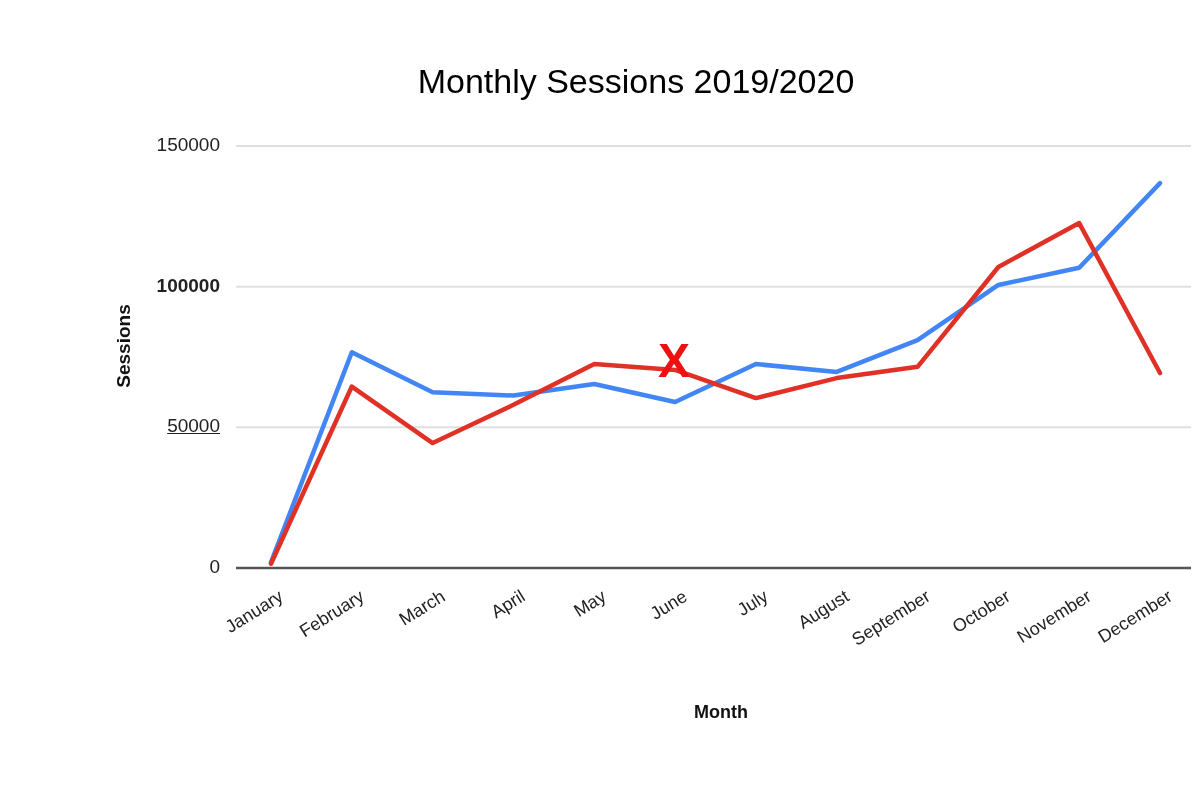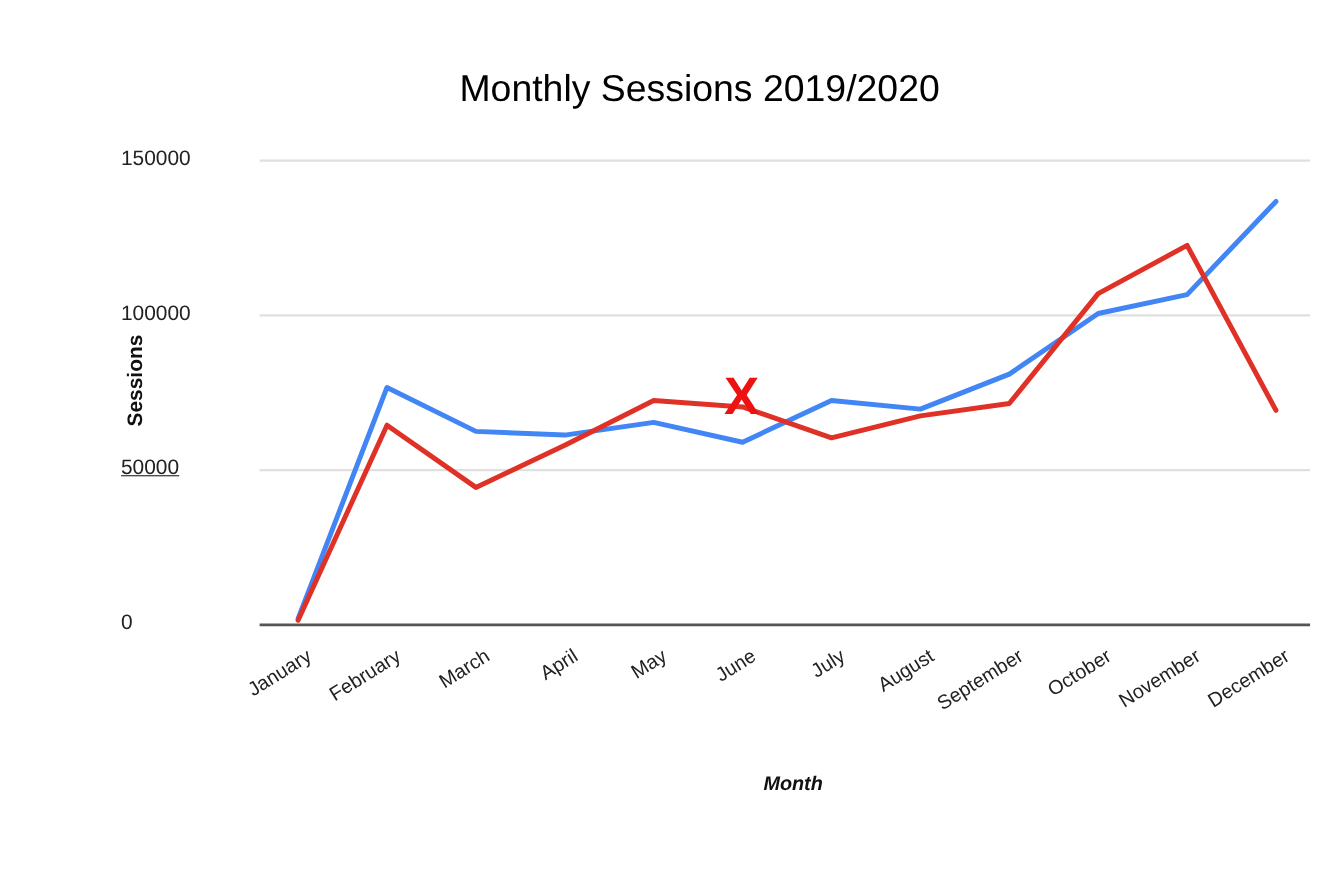--- a/index.html
+++ b/index.html
@@ -31,21 +31,21 @@
     color: #000000;
     letter-spacing: 0px;
   }
   #plot-svg {
     position: absolute;
     left: 0;
     top: 0;
   }
   .ytick-label {
     position: absolute;
-    text-align: left;
+    text-align: right;
     font-size: 19px;
     color: #222222;
     width: 110px;
   }
   .xtick-label {
     position: absolute;
     font-size: 18px;
     color: #222222;
     white-space: nowrap;
     transform-origin: right top;
@@ -66,21 +66,20 @@
   }
   #x-axis-title {
     position: absolute;
     left: 540px;
     top: 702px;
     width: 290px;
     text-align: center;
     font-size: 18px;
     font-weight: 700;
     color: #111111;
-    font-style: italic;
   }
   #x-marker {
     position: absolute;
     font-size: 48px;
     font-weight: 700;
     line-height: 1;
     color: #ee1111;
     font-family: "Liberation Sans", sans-serif;
   }
 </style>
@@ -101,21 +100,21 @@
     <g id="axis-lines"></g>
     <g id="series-lines">
         <polyline points="235,562.3733333333333 315.8181818181818,352.21733333333333 396.6363636363636,392.16666666666663 477.45454545454544,395.54266666666666 558.2727272727273,384.00800000000004 639.090909090909,402.0133333333333 719.9090909090909,364.0333333333333 800.7272727272727,371.91066666666666 881.5454545454545,340.12 962.3636363636363,284.97866666666664 1043.181818181818,267.81733333333335 1124,183.13600000000002" fill="none" stroke="#4285f4" stroke-width="4.5" stroke-linejoin="round" stroke-linecap="round"></polyline>
         <polyline points="235,563.78 315.8181818181818,386.53999999999996 396.6363636363636,443.08799999999997 477.45454545454544,404.82666666666665 558.2727272727273,364.0333333333333 639.090909090909,369.9413333333333 719.9090909090909,398.07466666666664 800.7272727272727,378.1 881.5454545454545,366.8466666666667 962.3636363636363,266.97333333333336 1043.181818181818,223.08533333333332 1124,373.036" fill="none" stroke="#e03127" stroke-width="4.5" stroke-linejoin="round" stroke-linecap="round"></polyline>
       </g>
   </svg>
 
   <div id="ytick-labels">
       <div class="ytick-label" style="left: 74px; top: 556px;">0</div>
       <div class="ytick-label" style="left: 74px; top: 415.333px; text-decoration: underline;">50000</div>
-      <div class="ytick-label" style="left: 74px; top: 274.667px;">100000</div>
+      <div class="ytick-label" style="left: 74px; top: 274.667px; font-weight: bold;">100000</div>
       <div class="ytick-label" style="left: 74px; top: 134px;">150000</div>
     </div>
   <div id="xtick-labels">
       <div class="xtick-label" style="left: 75px; top: 586px; width: 165px;">January</div>
       <div class="xtick-label" style="left: 155.818px; top: 586px; width: 165px;">February</div>
       <div class="xtick-label" style="left: 236.636px; top: 586px; width: 165px;">March</div>
       <div class="xtick-label" style="left: 317.455px; top: 586px; width: 165px;">April</div>
       <div class="xtick-label" style="left: 398.273px; top: 586px; width: 165px;">May</div>
       <div class="xtick-label" style="left: 479.091px; top: 586px; width: 165px;">June</div>
       <div class="xtick-label" style="left: 559.909px; top: 586px; width: 165px;">July</div>

